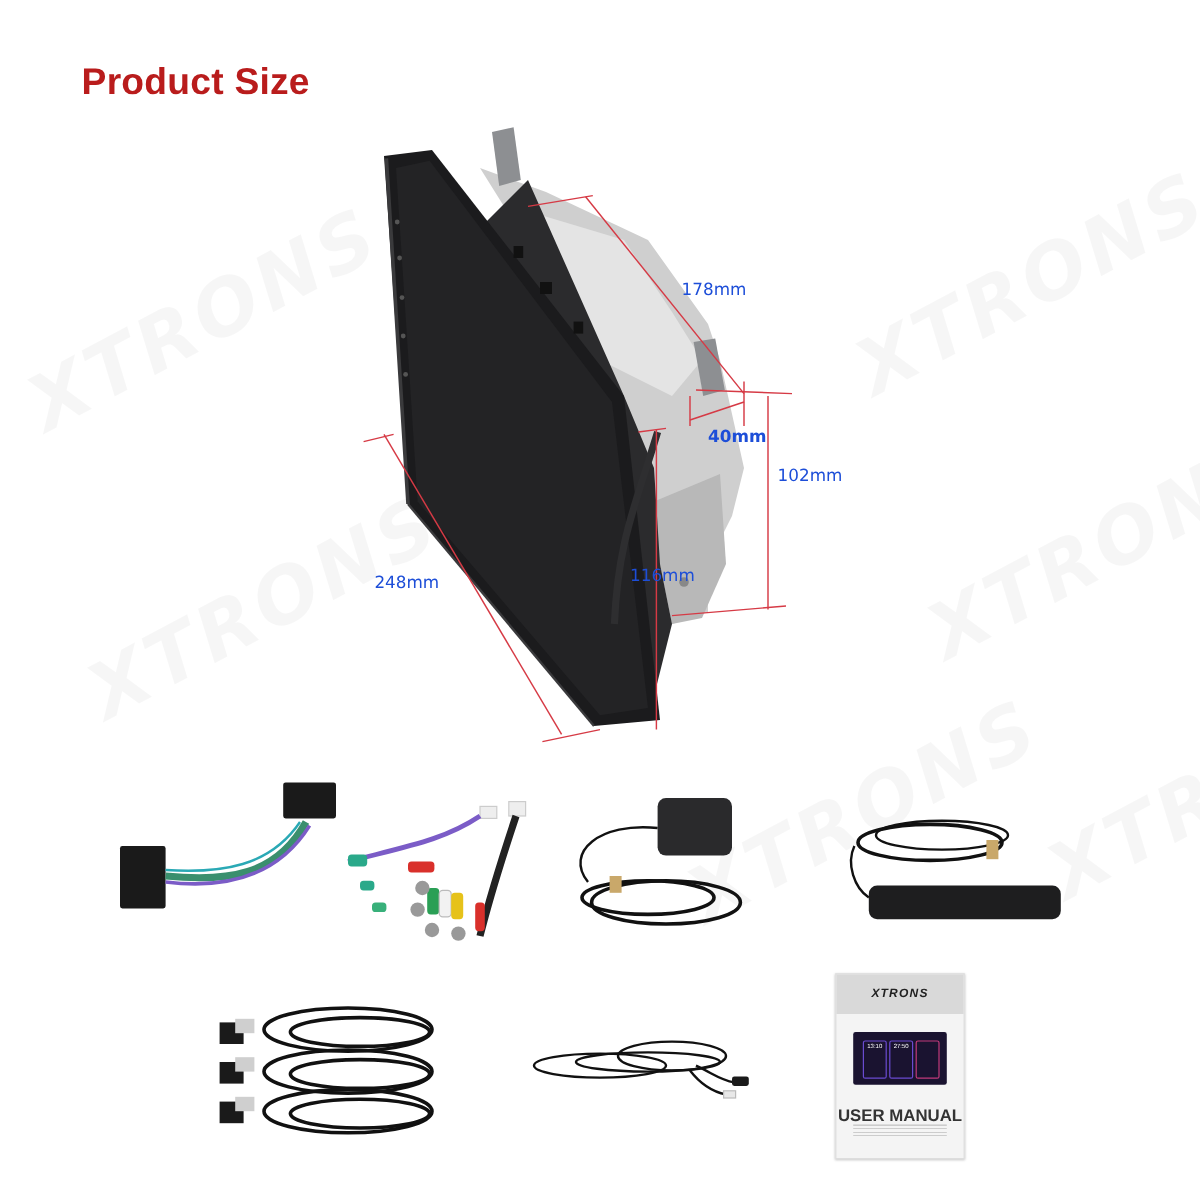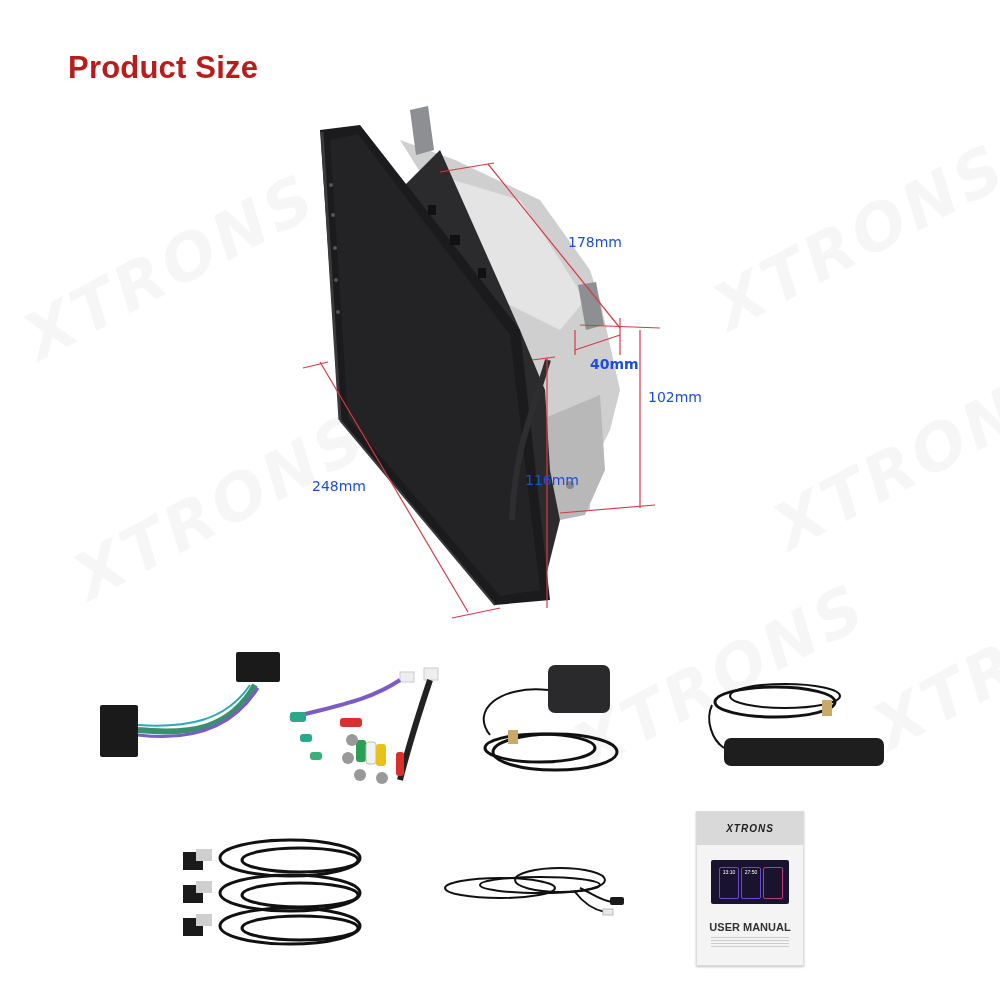--- a/index.html
+++ b/index.html
@@ -6,21 +6,21 @@
   body { width:1000px; height:1000px; background:#ffffff; position:relative; overflow:hidden; font-family:"Liberation Sans", sans-serif; }
   .title { position:absolute; left:68px; top:50px; font-size:31px; font-weight:bold; color:#b91c1c; letter-spacing:0.2px; font-family:"Liberation Sans", sans-serif; }
   .wm { position:absolute; color:rgba(0,0,0,0.035); font-size:64px; font-weight:bold; font-style:italic; letter-spacing:4px; transform:rotate(-28deg); white-space:nowrap; font-family:"DejaVu Sans", sans-serif; }
   .dim { position:absolute; color:#1d4ed8; font-size:14px; font-family:"DejaVu Sans", sans-serif; }
   svg { position:absolute; left:0; top:0; }
   .manual { position:absolute; left:696px; top:811px; width:106px; height:153px; background:#f4f4f4; box-shadow:0 1px 2px rgba(0,0,0,0.25); border:1px solid #ddd; }
   .manual-top { position:absolute; left:0; top:0; width:106px; height:33px; background:#d9d9d9; }
   .manual-brand { position:absolute; left:0; top:11px; width:106px; text-align:center; font-size:10px; font-style:italic; font-weight:bold; letter-spacing:1px; color:#222; }
   .manual-screen { position:absolute; left:14px; top:48px; width:78px; height:44px; background:#1a1330; border-radius:2px; }
   .card { position:absolute; top:7px; width:18px; height:30px; border:1px solid #6a4bd0; border-radius:2px; font-size:5px; color:#fff; text-align:center; line-height:9px; }
-  .manual-label { position:absolute; left:0; top:109px; width:106px; text-align:center; font-size:11px; font-weight:bold; color:#333; }
+  .manual-label { position:absolute; left:0; top:109px; width:106px; text-align:center; font-size:14px; font-weight:bold; color:#333; }
   .manual-text { position:absolute; left:14px; top:125px; width:78px; height:10px; background:repeating-linear-gradient(#bbb 0 1px, transparent 1px 3px); opacity:0.7; }
 </style>
 </head>
 <body>
 
 <div class="title">Product Size</div>
 
 <div class="wm" style="left:10px;top:230px;">XTRONS</div>
 <div class="wm" style="left:700px;top:200px;">XTRONS</div>
 <div class="wm" style="left:760px;top:420px;">XTRONS</div>

